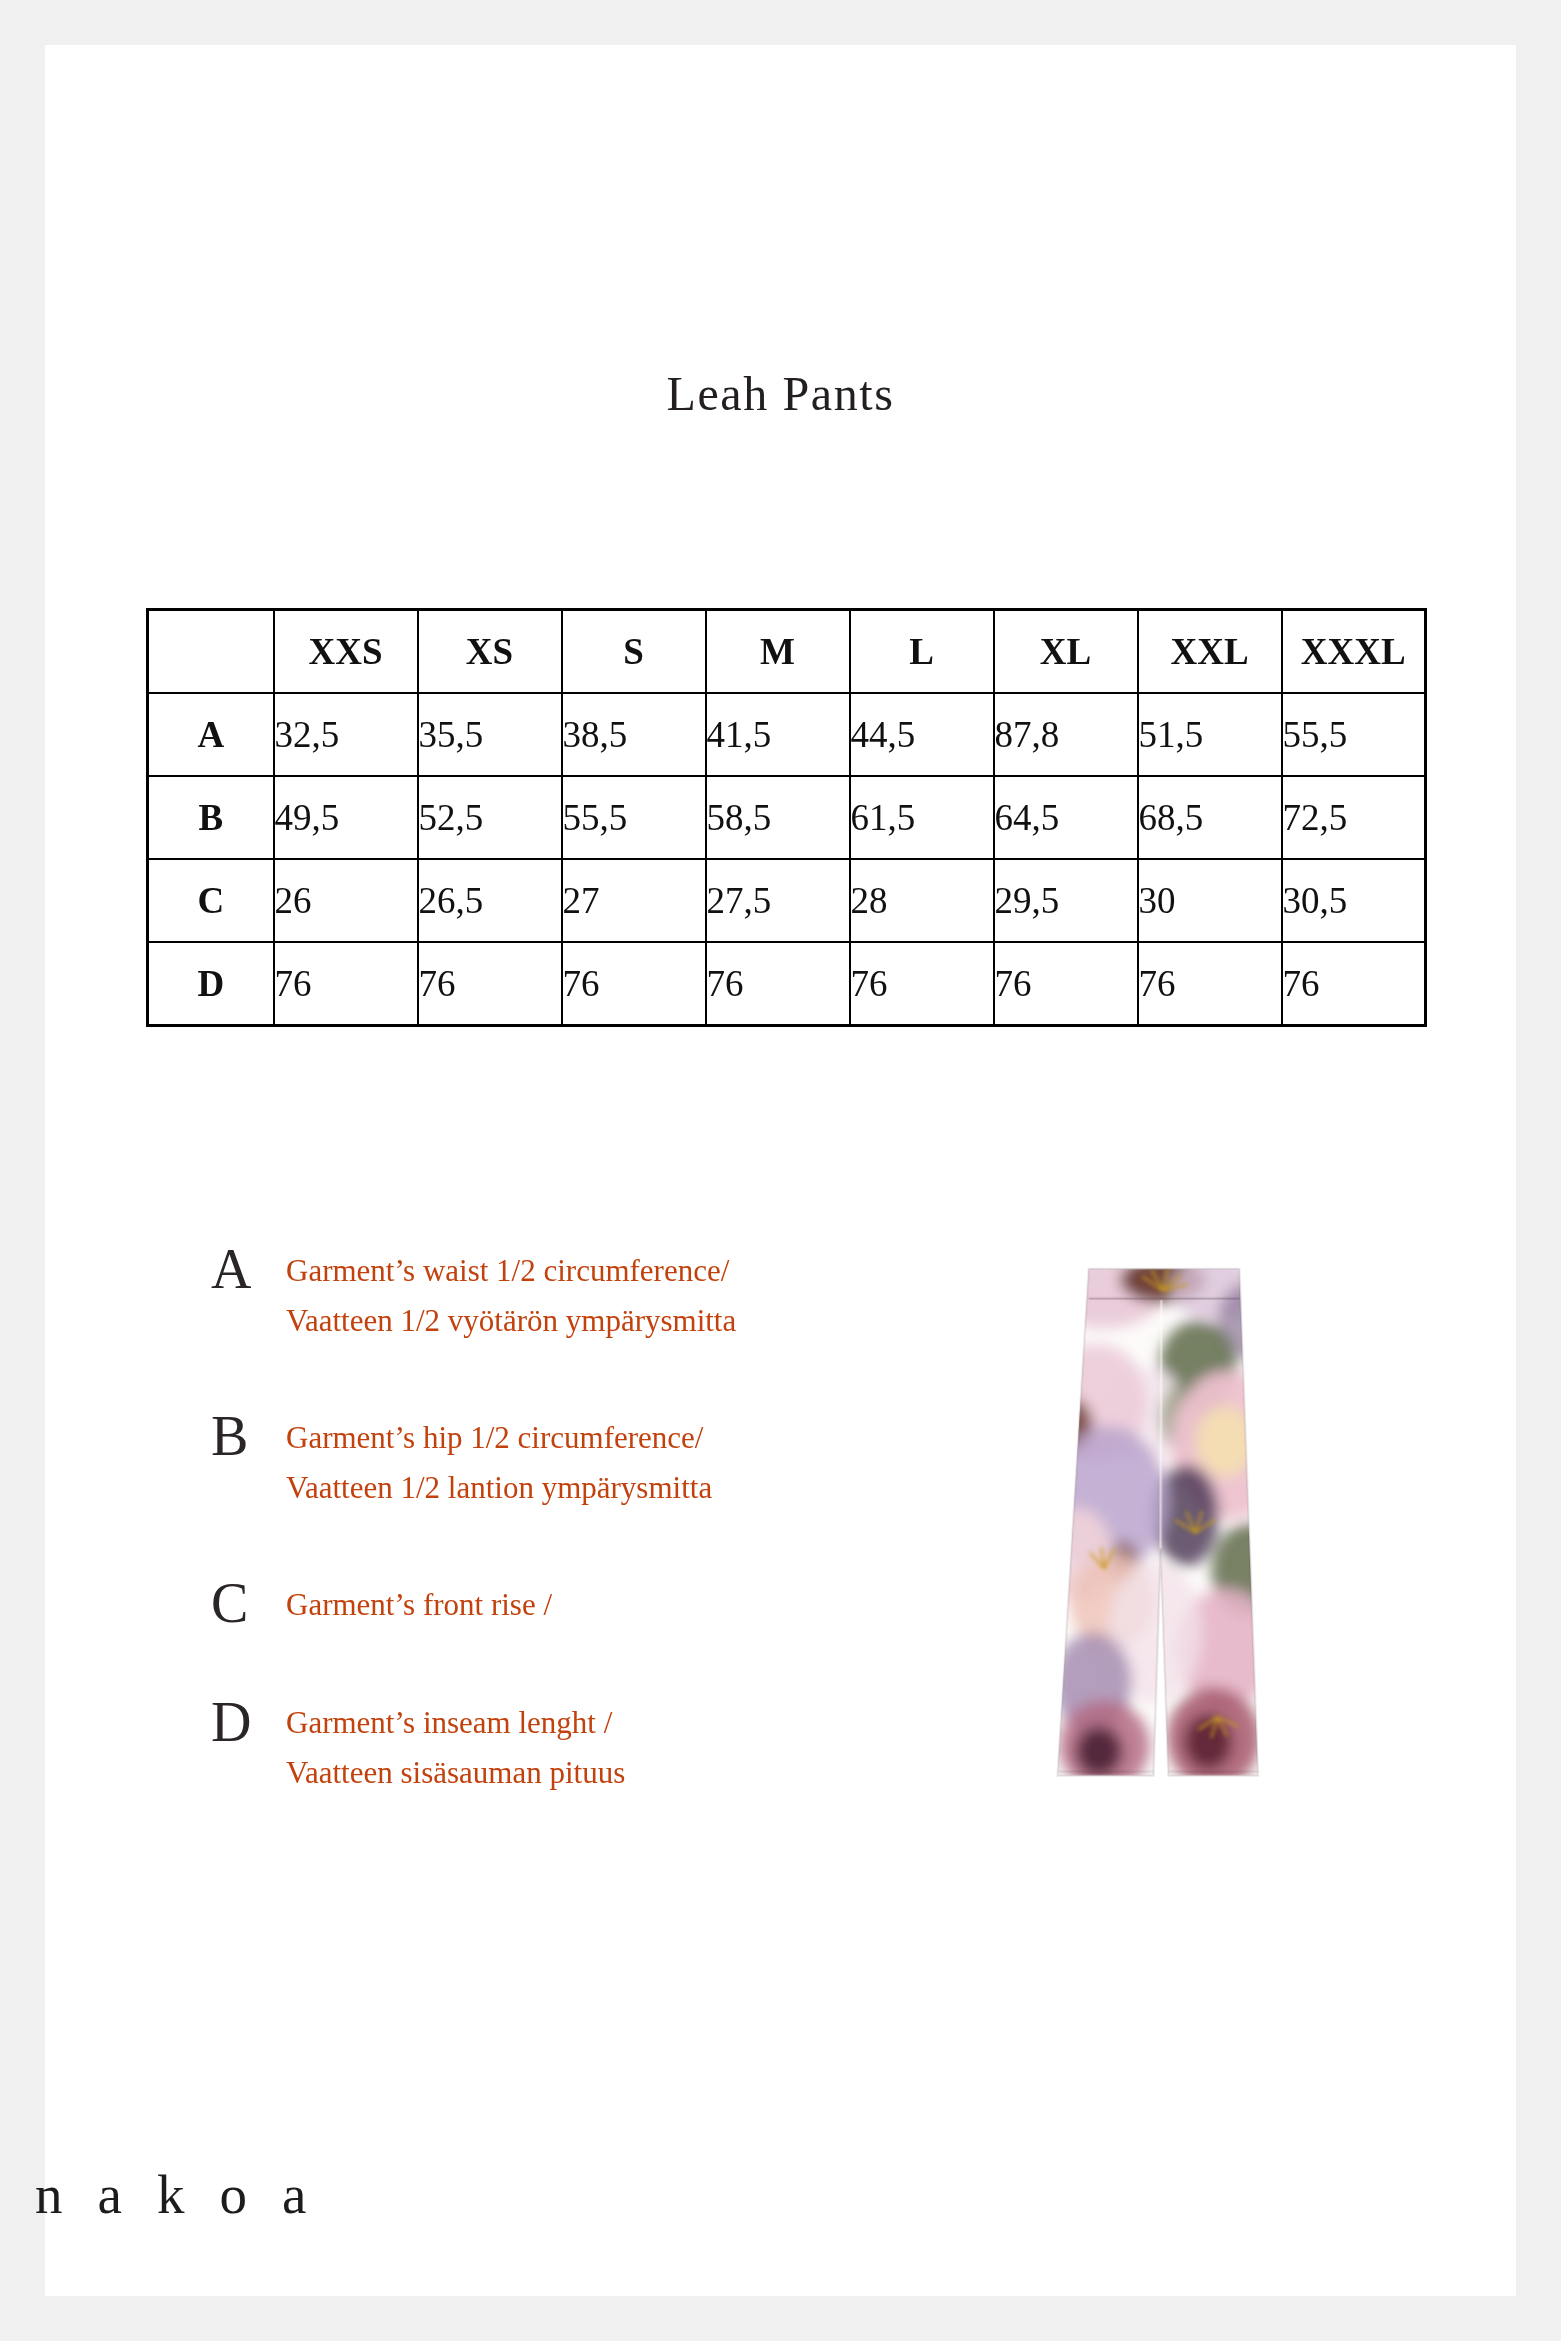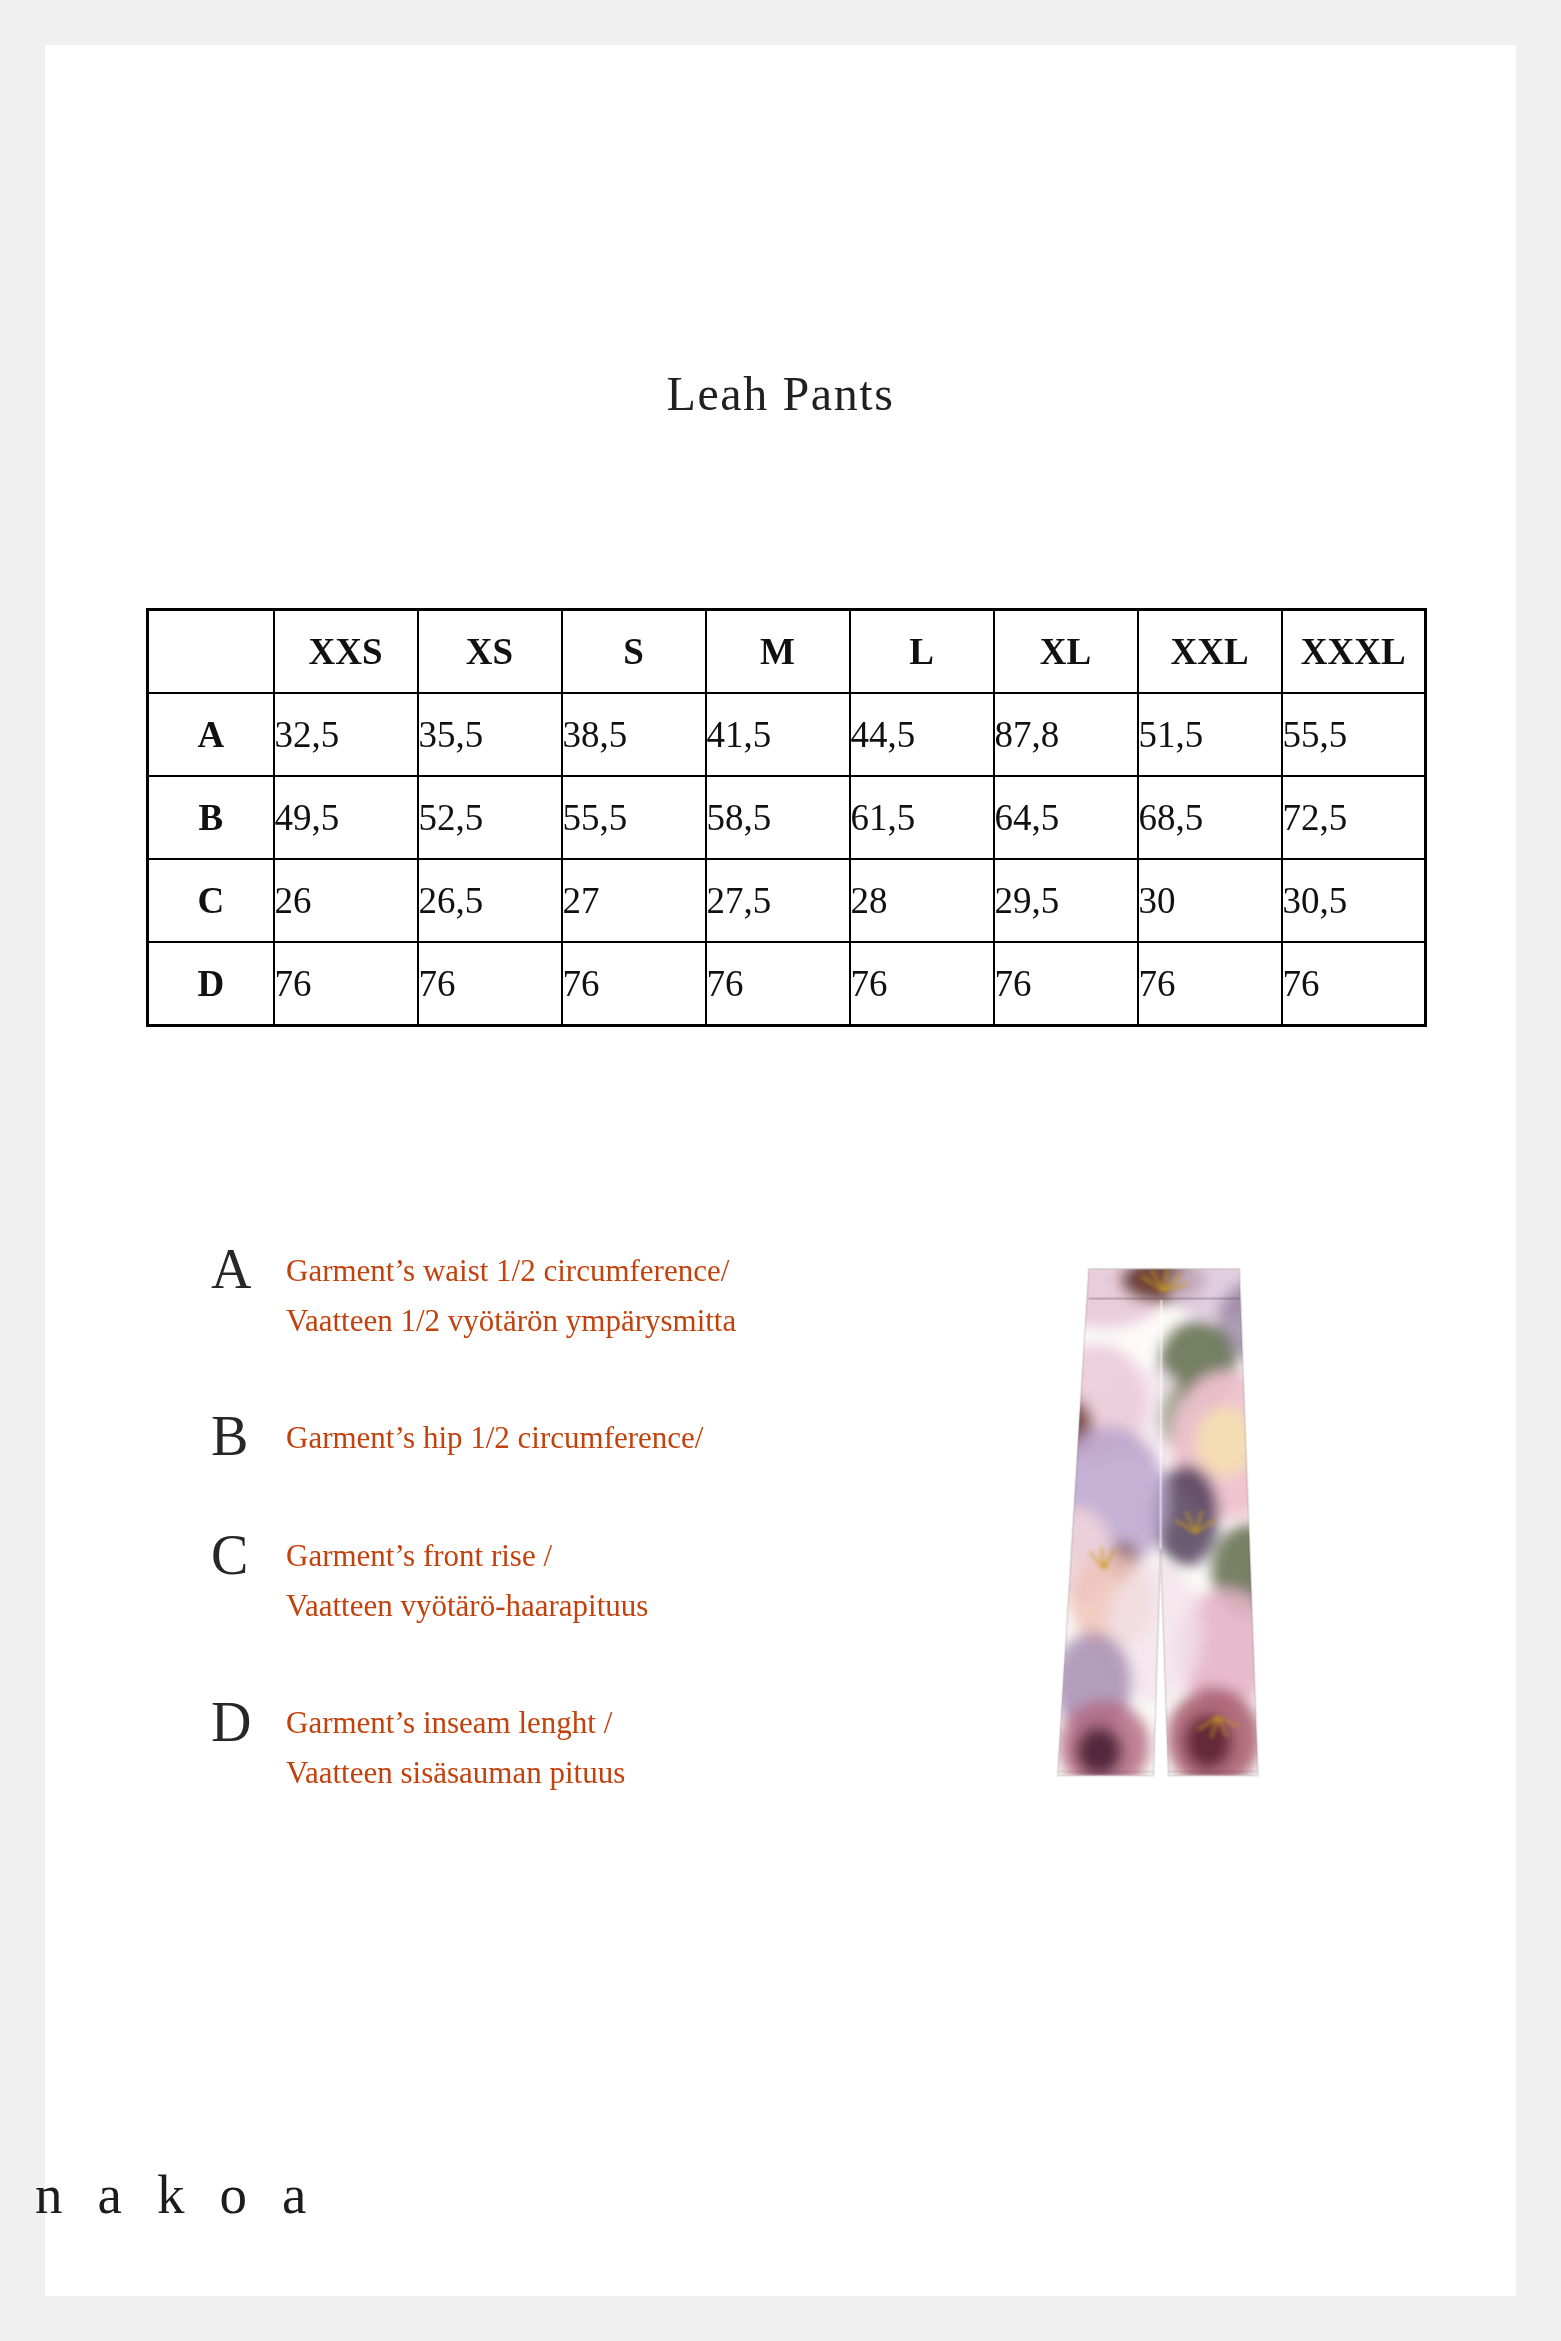--- a/index.html
+++ b/index.html
@@ -118,27 +118,27 @@
         <div class="legend-letter">A</div>
         <div class="legend-text">
           <div>Garment’s waist 1/2 circumference/</div>
           <div>Vaatteen 1/2 vyötärön ympärysmitta</div>
         </div>
       </div>
       <div class="legend-item">
         <div class="legend-letter">B</div>
         <div class="legend-text">
           <div>Garment’s hip 1/2 circumference/</div>
+          <div>Vaatteen 1/2 lantion ympärysmitta</div>
         </div>
       </div>
       <div class="legend-item">
         <div class="legend-letter">C</div>
         <div class="legend-text">
           <div>Garment’s front rise /</div>
-          <div>Vaatteen vyötärö-haarapituus</div>
         </div>
       </div>
       <div class="legend-item">
         <div class="legend-letter">D</div>
         <div class="legend-text">
           <div>Garment’s inseam lenght /</div>
           <div>Vaatteen sisäsauman pituus</div>
         </div>
       </div>
     </div>

